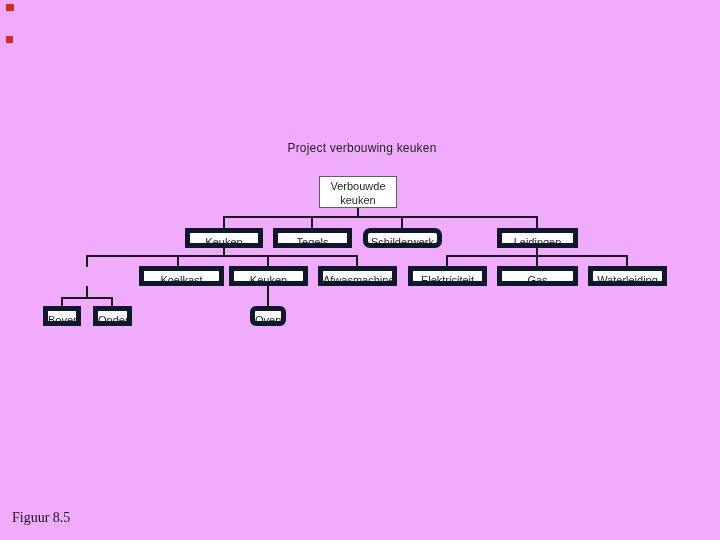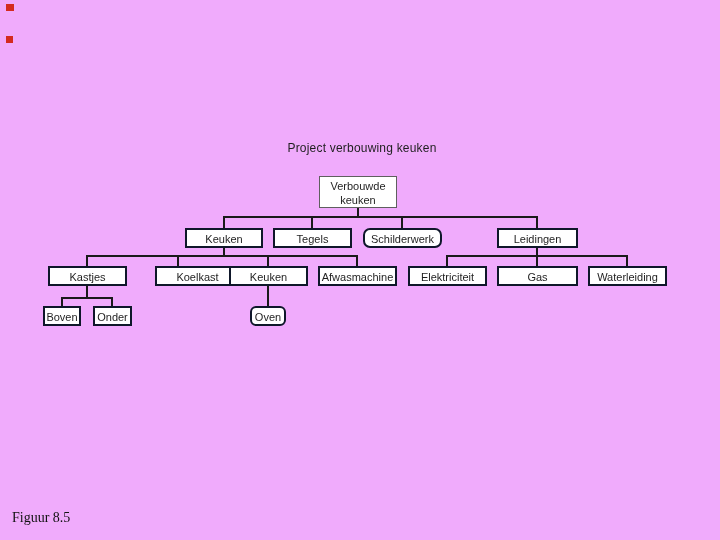--- a/index.html
+++ b/index.html
@@ -7,21 +7,21 @@
     position:relative;width:720px;height:540px;background:#f0abfc;overflow:hidden;
     font-family:"Liberation Sans",sans-serif;
   }
   .red-mark{position:absolute;background:#d42a1e;}
   .fig-title{
     position:absolute;left:238px;top:141px;width:248px;text-align:center;
     font-size:12px;color:#1f1f1f;letter-spacing:0.2px;
   }
   .node{
     position:absolute;height:20px;box-sizing:border-box;background:#ffffff;
-    border:2px solid #0f172a;color:#1f1f1f;font-size:11px;line-height:18px;
+    border:5px solid #0f172a;color:#1f1f1f;font-size:11px;line-height:18px;
     text-align:center;overflow:hidden;white-space:nowrap;
   }
   .node-root{
     position:absolute;left:319px;top:176px;width:78px;height:32px;box-sizing:border-box;
     background:#ffffff;border:1px solid #5f5f5f;color:#1f1f1f;font-size:11px;
     line-height:14px;text-align:center;padding-top:2px;
   }
   .vline,.hline{position:absolute;background:#1a1a1a;}
   .vline{width:2px;}
   .hline{height:2px;}
@@ -59,22 +59,21 @@
   <div class="hline" style="left:86px;top:255px;width:272px;"></div>
   <div class="hline" style="left:446px;top:255px;width:182px;"></div>
   <div class="vline" style="left:86px;top:255px;height:12px;"></div>
   <div class="vline" style="left:177px;top:255px;height:12px;"></div>
   <div class="vline" style="left:267px;top:255px;height:12px;"></div>
   <div class="vline" style="left:356px;top:255px;height:12px;"></div>
   <div class="vline" style="left:446px;top:255px;height:12px;"></div>
   <div class="vline" style="left:536px;top:255px;height:12px;"></div>
   <div class="vline" style="left:626px;top:255px;height:12px;"></div>
 
-  <div class="node" style="left:48px;top:266px;width:79px;">Kastjes</div>
-  <div class="node" style="left:139px;top:266px;width:85px;margin-left:16px;">Koelkast</div>
+  <div class="node" style="left:139px;top:266px;width:85px;">Koelkast</div>
   <div class="node" style="left:229px;top:266px;width:79px;">Keuken</div>
   <div class="node" style="left:318px;top:266px;width:79px;">Afwasmachine</div>
   <div class="node" style="left:408px;top:266px;width:79px;">Elektriciteit</div>
   <div class="node" style="left:497px;top:266px;width:81px;">Gas</div>
   <div class="node" style="left:588px;top:266px;width:79px;">Waterleiding</div>
 
   <div class="vline" style="left:86px;top:286px;height:11px;"></div>
   <div class="hline" style="left:61px;top:297px;width:52px;"></div>
   <div class="vline" style="left:61px;top:297px;height:9px;"></div>
   <div class="vline" style="left:111px;top:297px;height:9px;"></div>

